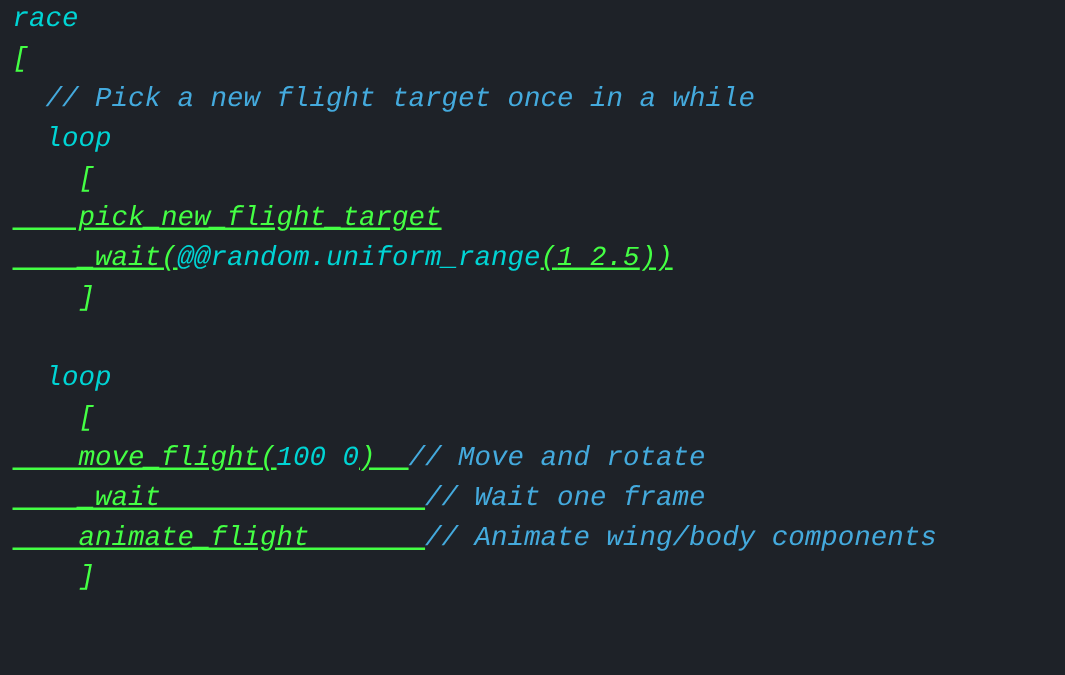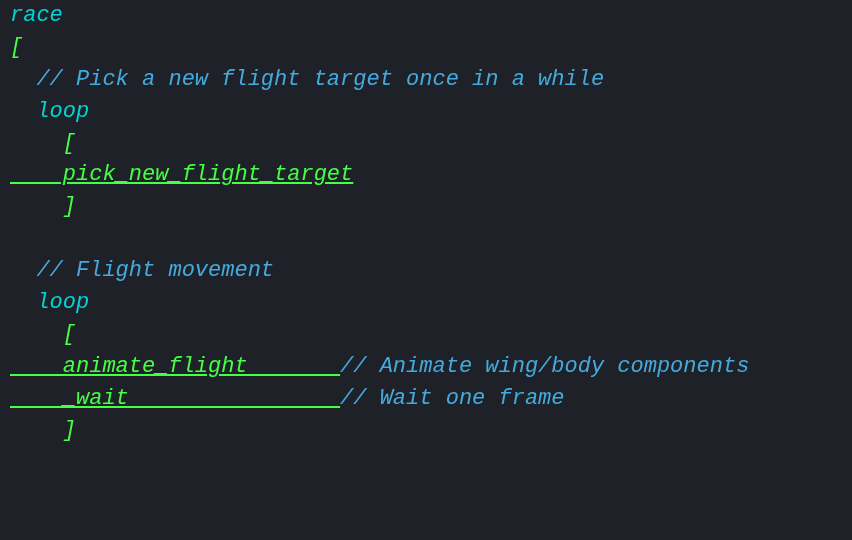--- a/index.html
+++ b/index.html
@@ -47,23 +47,24 @@
 <body>
 
 <div class="code-container">
   <div id="code-lines">
       <div class="code-line"><span class="cyan">race</span></div>
       <div class="code-line"><span class="bracket-green">[</span></div>
       <div class="code-line"><span class="white">  </span><span class="comment">// Pick a new flight target once in a while</span></div>
       <div class="code-line"><span class="cyan">  loop</span></div>
       <div class="code-line"><span class="bracket-green">    [</span></div>
       <div class="code-line"><span class="green">    pick_new_flight_target</span></div>
+      <div class="code-line"><span class="green">    _wait(</span><span class="cyan">@@random.uniform_range</span><span class="green">(</span><span class="green">1 2.5</span><span class="green">))</span></div>
       <div class="code-line"><span class="bracket-green">    ]</span></div>
       <div class="code-line">&nbsp;</div>
-      <div class="code-line"><span class="white">  </span><span class="comment">// Flight movement</span></div>
       <div class="code-line"><span class="cyan">  loop</span></div>
       <div class="code-line"><span class="bracket-green">    [</span></div>
+      <div class="code-line"><span class="green">    move_flight(</span><span class="cyan">100 0</span><span class="green">)  </span><span class="comment">// Move and rotate</span></div>
+      <div class="code-line"><span class="green">    _wait                </span><span class="comment">// Wait one frame</span></div>
       <div class="code-line"><span class="green">    animate_flight       </span><span class="comment">// Animate wing/body components</span></div>
-      <div class="code-line"><span class="green">    _wait                </span><span class="comment">// Wait one frame</span></div>
       <div class="code-line"><span class="bracket-green">    ]</span></div>
       <div class="code-line">&nbsp;</div>
     </div>
 </div>
 
 </body></html>

